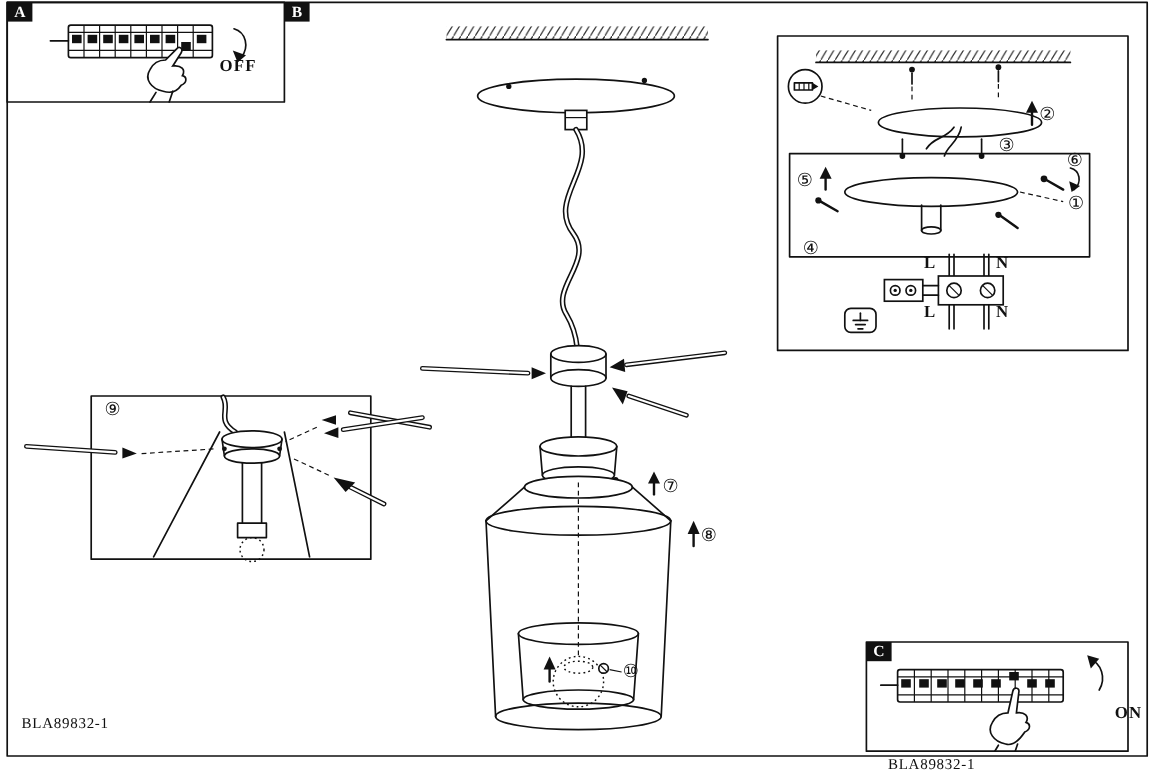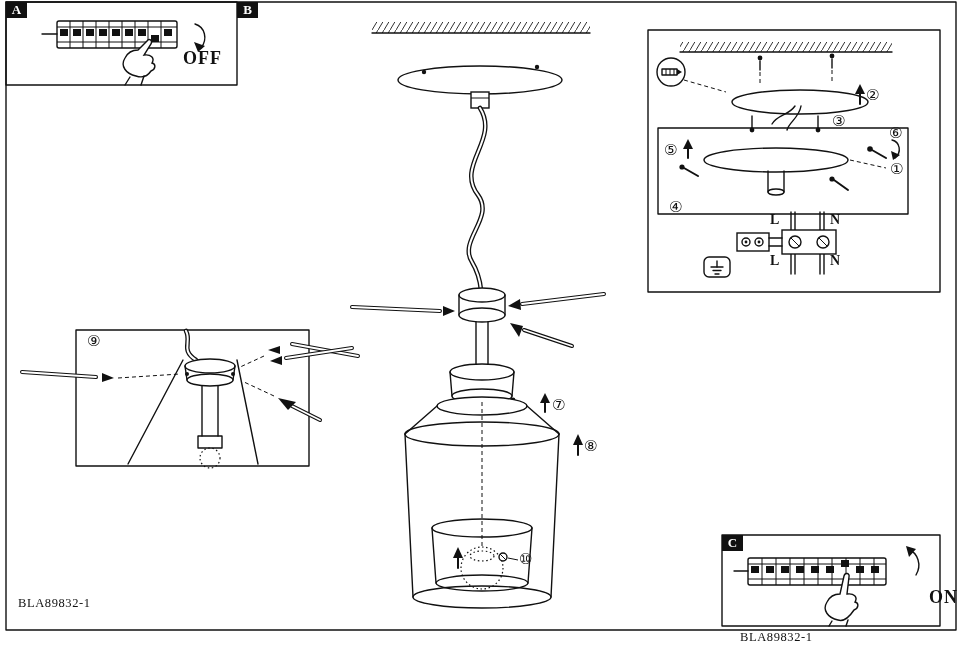--- a/index.html
+++ b/index.html
@@ -17,21 +17,21 @@
   .cable{stroke:#111;stroke-width:4.6;fill:none;stroke-linecap:round;}
   .cablein{stroke:#fff;stroke-width:2;fill:none;stroke-linecap:round;}
   .rod{stroke:#111;stroke-width:4;fill:none;stroke-linecap:round;}
   .rodin{stroke:#fff;stroke-width:1.8;fill:none;stroke-linecap:round;}
   
   .lbl{position:absolute;color:#111;line-height:1;}
   .tab{position:absolute;width:21px;height:16px;background:#111;color:#fff;
        font-weight:bold;font-size:13px;display:flex;align-items:center;justify-content:center;}
   .step{position:absolute;font-family:"DejaVu Sans","Liberation Sans",sans-serif;
         font-size:15px;color:#111;line-height:1;}
-  .state{position:absolute;font-weight:bold;font-size:18px;letter-spacing:1px;}
+  .state{position:absolute;font-weight:bold;font-size:14px;letter-spacing:1px;}
   .pn{position:absolute;font-size:12.5px;letter-spacing:0.6px;}
   .ln{position:absolute;font-size:14px;font-weight:bold;}
   #tab-a{left:6px;top:2px;} #tab-b{left:237px;top:2px;} #tab-c{left:722px;top:535px;}
   #off{left:183px;top:49px;} #on{left:929px;top:588px;}
   #pn-left{left:18px;top:597px;} #pn-right{left:740px;top:631px;}
   #l-top{left:770px;top:213px;} #n-top{left:830px;top:213px;}
   #l-bot{left:770px;top:254px;} #n-bot{left:830px;top:254px;}
   #st1{left:890px;top:162px;} #st2{left:866px;top:88px;} #st3{left:832px;top:114px;}
   #st4{left:669px;top:200px;} #st5{left:664px;top:143px;} #st6{left:889px;top:126px;}
   #st7{left:552px;top:398px;} #st8{left:584px;top:439px;} #st9{left:87px;top:334px;}

